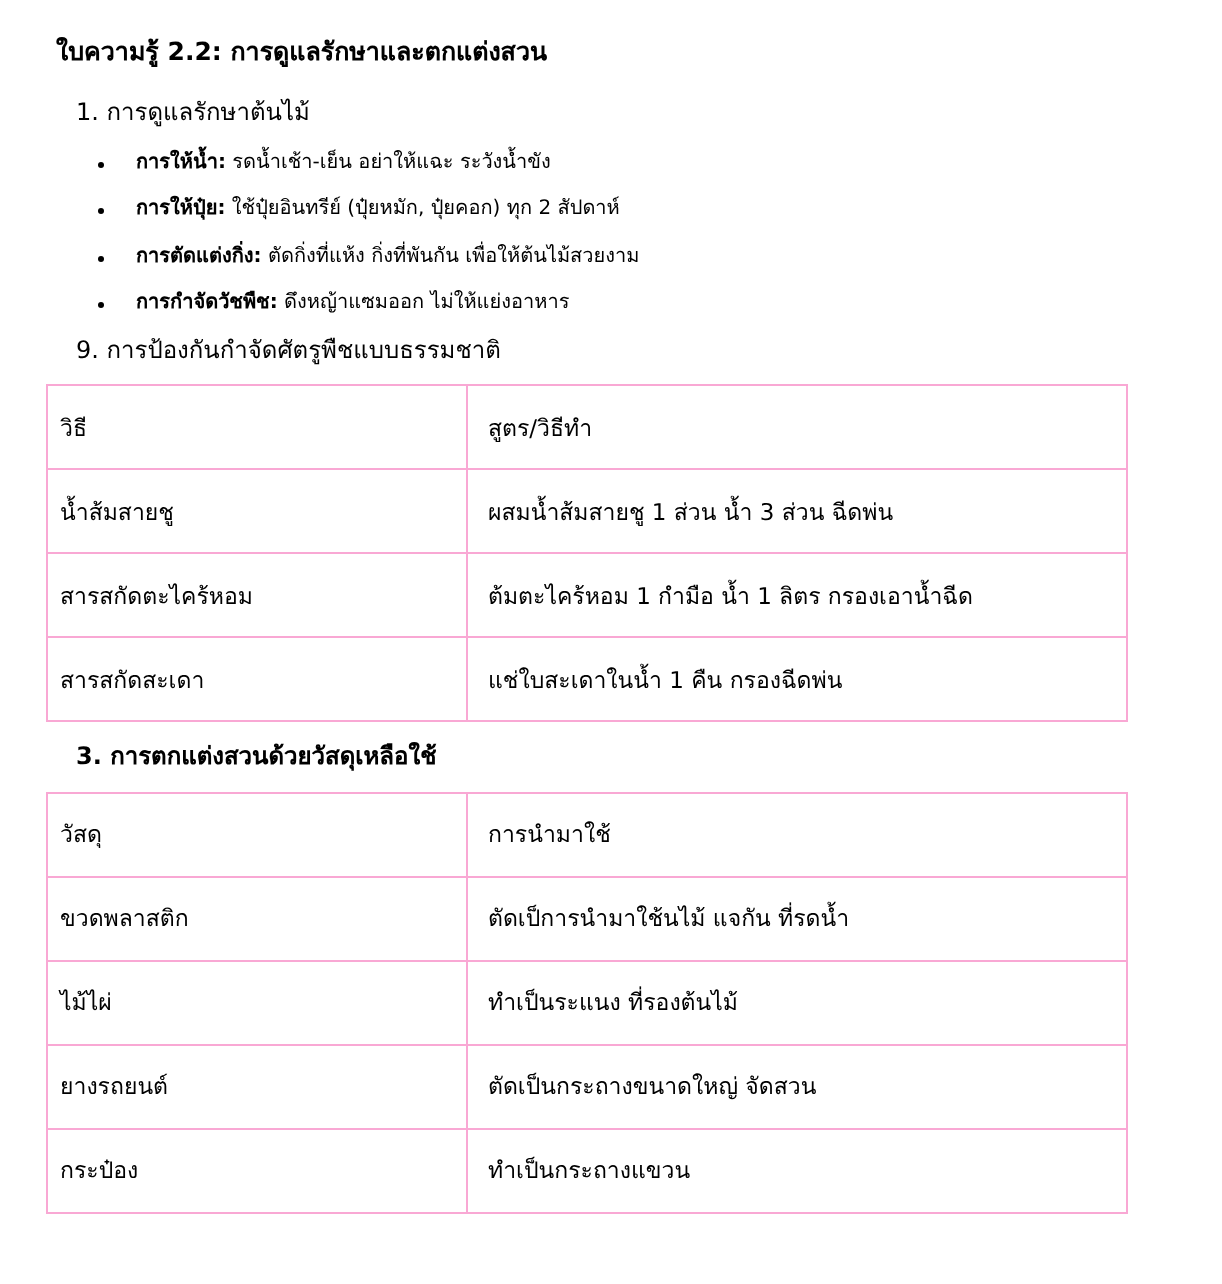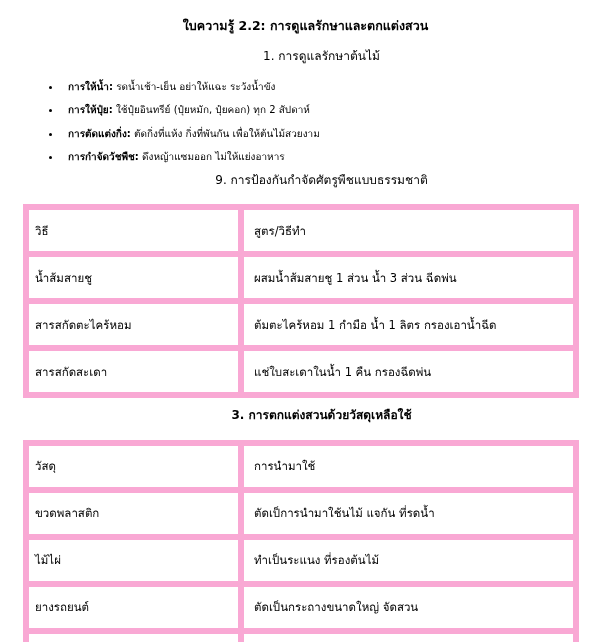--- a/index.html
+++ b/index.html
@@ -16,36 +16,35 @@
   }
   .page {
     position: relative;
     width: 611px;
     height: 642px;
     box-sizing: border-box;
     padding: 0;
   }
 
   .doc-title {
-    text-align: center;
+    text-align: left;
     font-size: 12.5px;
     font-weight: bold;
     line-height: 1.2;
     margin: 18px 0 16px 0;
     padding: 0 28px;
     letter-spacing: 0;
   }
 
   .section-heading {
     font-size: 12px;
     font-weight: normal;
-    margin: 16px;
+    margin: 6px;
     padding: 0 0 0 32px;
     line-height: 1.3;
-    text-align: center;
   }
 
   #heading-1 { margin-top: 14px; }
   #heading-2 { margin-top: 9px; }
   #heading-3 { margin-top: 10px; font-weight: bold; }
 
   ul.bullets {
     list-style: none;
     margin: 0;
     padding: 0;
@@ -73,21 +72,21 @@
     font-weight: normal;
   }
 
   table.doc-table {
     border-collapse: collapse;
     width: 524px;
     margin: 9px 0 0 23px;
     table-layout: fixed;
   }
   table.doc-table td {
-    border: 6px solid #f9a8d4;
+    border: 1px solid #f9a8d4;
     height: 41px;
     padding: 0 0 0 6px;
     font-size: 11.5px;
     font-weight: normal;
     vertical-align: middle;
     line-height: 1.25;
   }
   table.doc-table td.col-a { width: 203px; }
   table.doc-table td.col-b { width: 319px; padding-left: 10px; }
 

